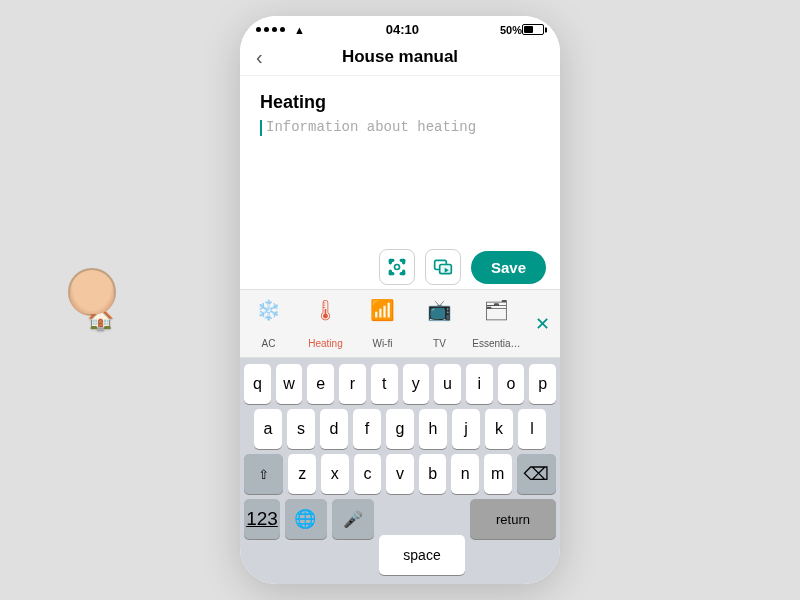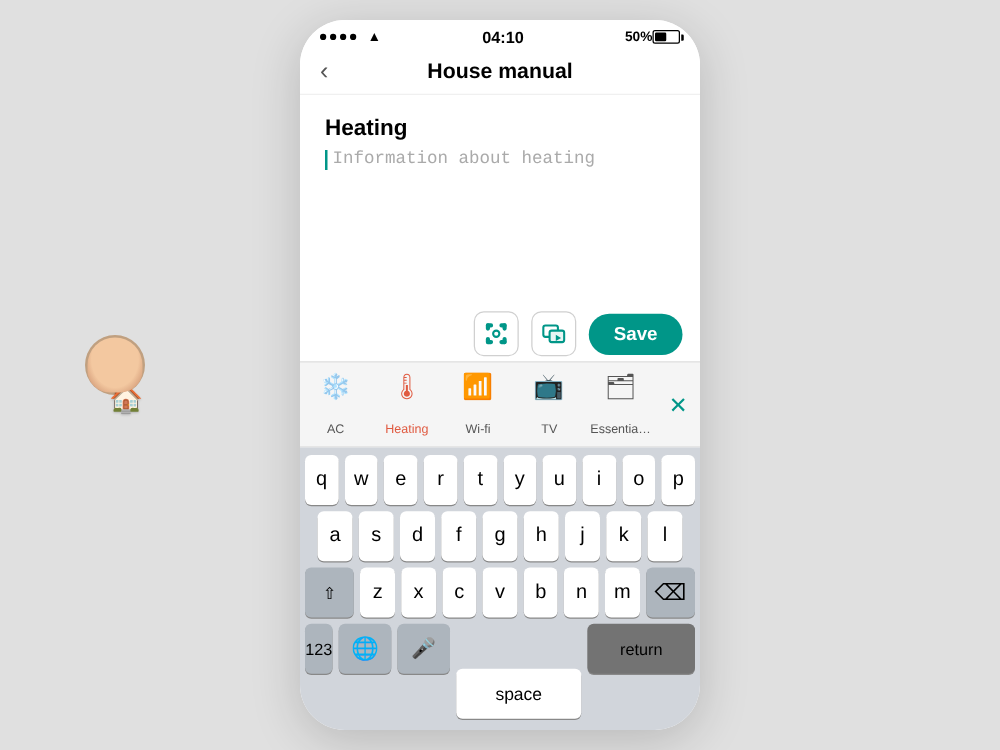--- a/index.html
+++ b/index.html
@@ -223,25 +223,25 @@
       height: 40px;
     }
     .key-letter { width: 28px; }
     .key-special {
       background: #adb5bd;
       color: #000;
       font-size: 13px;
     }
     .key-shift { width: 40px; }
     .key-delete { width: 40px; font-size: 18px; }
-    .key-123 { width: 22px; font-size: 13px; }
+    .key-123 { width: 36px; font-size: 19px; text-decoration: underline; }
     .key-globe { width: 42px; font-size: 18px; }
     .key-mic { width: 42px; font-size: 16px; }
     .key-space { flex: 1; font-size: 14px; margin-top: 36px; }
-    .key-return { width: 86px; font-size: 13px; background: #737373; }
+    .key-return { width: 86px; font-size: 13px; background: #a3a3a3; }
 
     
     .avatar-area {
       position: absolute;
       left: 68px;
       top: 268px;
       display: flex;
       flex-direction: column;
       align-items: center;
     }

